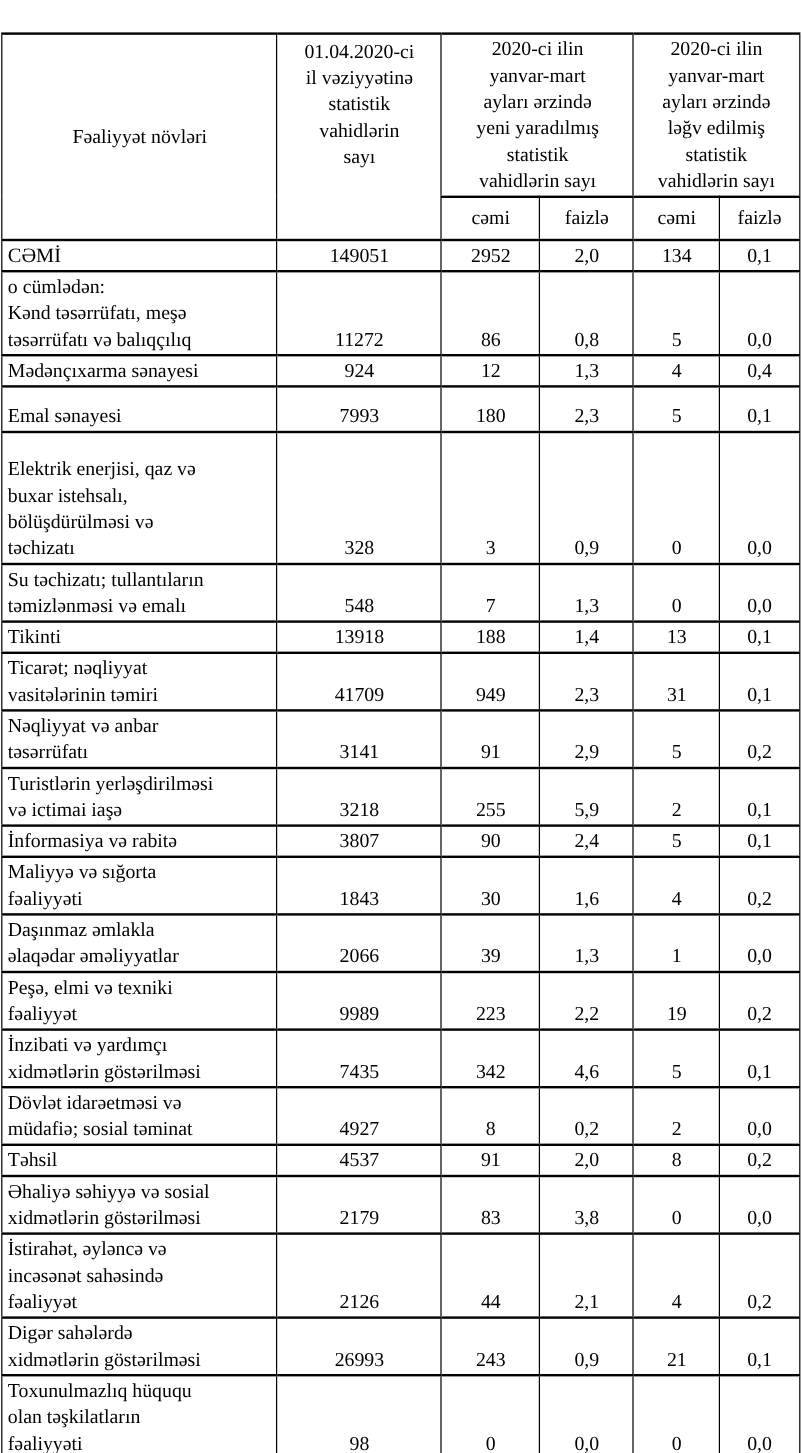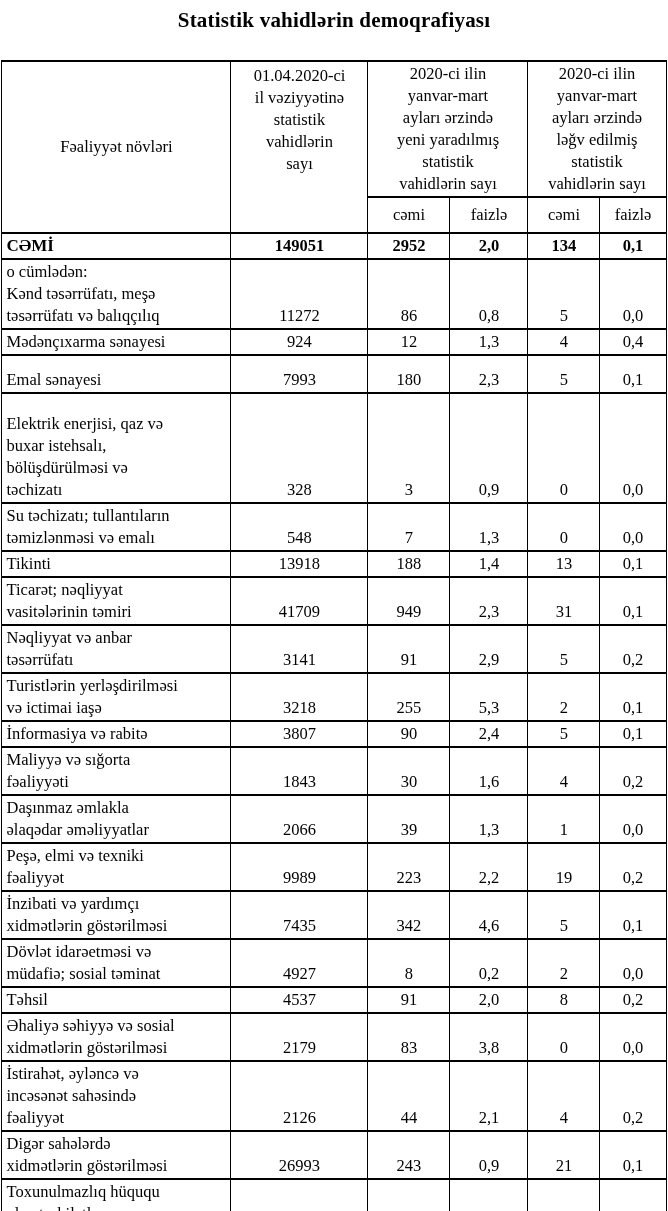--- a/index.html
+++ b/index.html
@@ -50,34 +50,33 @@
   th.h-stock    { vertical-align: top; padding-top: 3px; }
   th.h-group    { vertical-align: middle; }
   tr.subhead th { height: 36px; vertical-align: middle; }
   td.label {
     text-align: left;
     vertical-align: bottom;
     white-space: pre-line;
     padding-left: 4px;
   }
   td.num { text-align: center; vertical-align: bottom; }
-  tr.total-row td { font-weight: bold; height: 24px; vertical-align: middle; }
+  tr.total-row td { font-weight: normal; height: 24px; vertical-align: middle; }
   tr.total-row td.label { font-size: 17px; }
   .prefix { display: block; text-align: left; white-space: pre-line; }
   .label-text { display: block; white-space: pre-line; }
   
   tbody tr:nth-child(4) > td { padding-top: 13px; }   
   tbody tr:nth-child(5) > td { padding-top: 19px; margin-top: 19px; }   
 </style>
 </head>
 <body>
 
 <div class="page">
 
-  <h1 class="page-title">Statistik vahidlərin demoqrafiyası</h1>
 
   <table class="stats">
     <colgroup>
       <col class="c-activity">
         <col class="c-stock">
         <col class="c-ct">
         <col class="c-cp">
         <col class="c-lt">
         <col class="c-lp">
     </colgroup>
@@ -188,21 +187,21 @@
       <td class="num">91</td>
       <td class="num">2,9</td>
       <td class="num">5</td>
       <td class="num">0,2</td>
     </tr>
         <tr class="data-row">
       <td class="label"><span class="prefix"></span><span class="label-text">Turistlərin yerləşdirilməsi
 və ictimai iaşə</span></td>
       <td class="num">3218</td>
       <td class="num">255</td>
-      <td class="num">5,3</td>
+      <td class="num">5,9</td>
       <td class="num">2</td>
       <td class="num">0,1</td>
     </tr>
         <tr class="data-row">
       <td class="label"><span class="prefix"></span><span class="label-text">İnformasiya və rabitə</span></td>
       <td class="num">3807</td>
       <td class="num">90</td>
       <td class="num">2,4</td>
       <td class="num">5</td>
       <td class="num">0,1</td>

